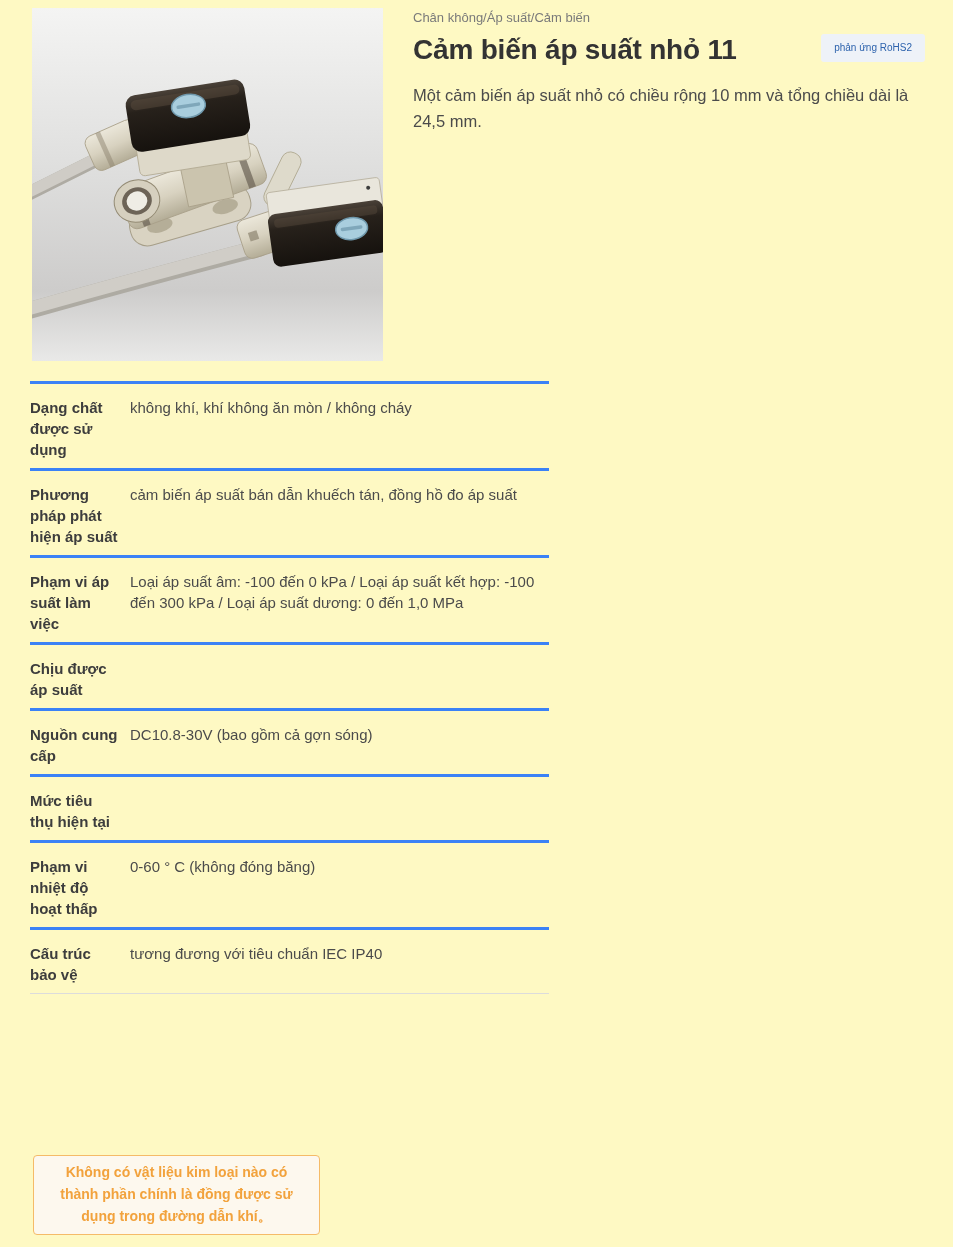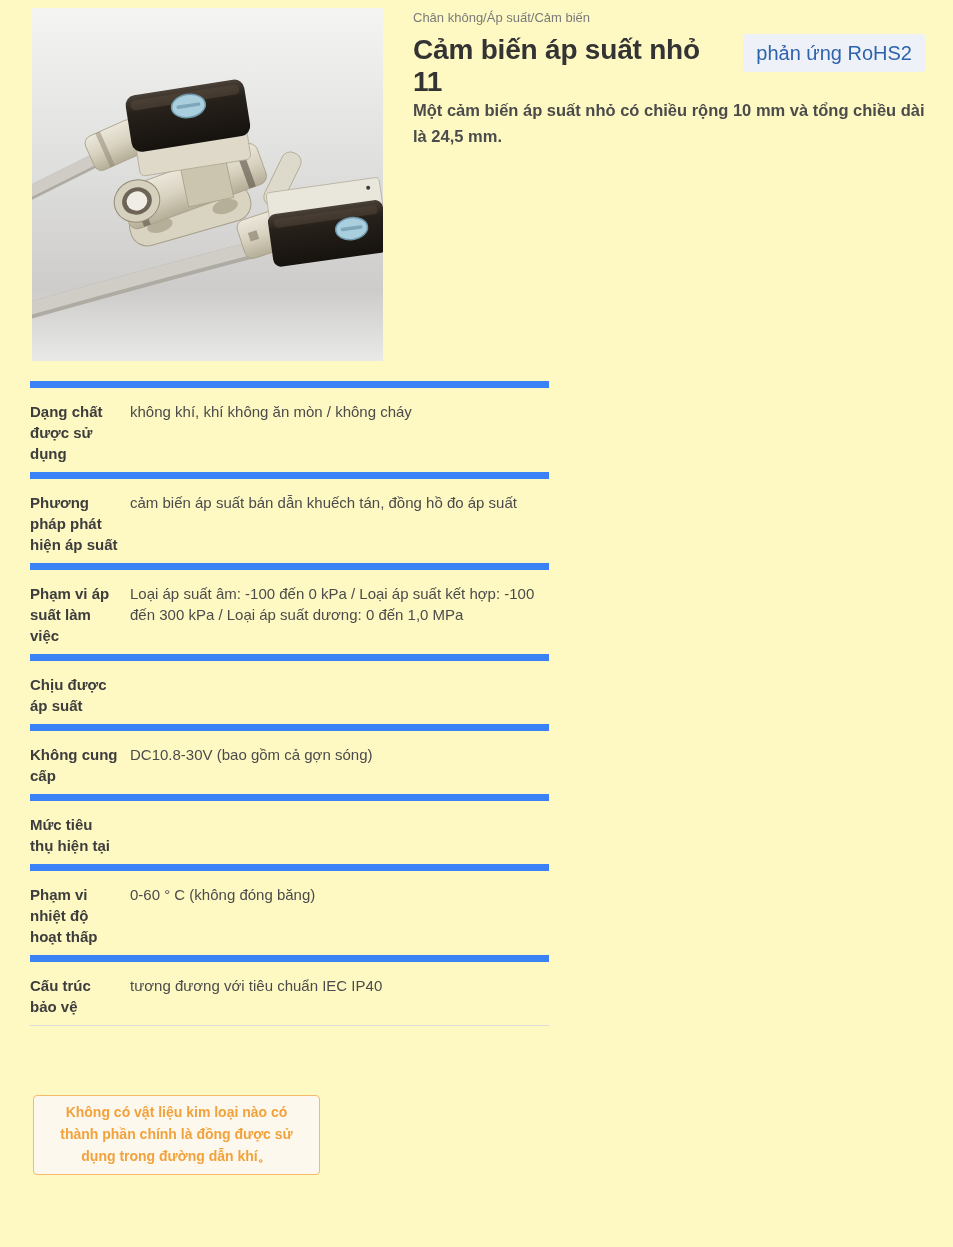--- a/index.html
+++ b/index.html
@@ -7,35 +7,35 @@
   body { font-family:"Liberation Sans","DejaVu Sans",sans-serif; color:#4b4b4b; }
   .page { position:relative; width:953px; height:1247px; background:#fef9c3; overflow:hidden; }
 
   
   .product-image { position:absolute; left:32px; top:8px; width:351px; height:353px; }
 
   
   .head { position:absolute; left:413px; top:10px; width:512px; }
   .breadcrumb { font-size:13px; color:#7a7a7a; margin-bottom:9px; }
   .title-row { display:flex; justify-content:space-between; align-items:flex-start; }
-  .page-title { font-size:28px; font-weight:bold; color:#333333; line-height:1.15; letter-spacing:-0.2px; }
-  .rohs-badge { flex:none; margin-left:20px; background:#eef2f8; color:#2e63ad; font-size:20px;
+  .page-title { font-size:28px; font-weight:bold; color:#333333; line-height:1.15; letter-spacing:-0.2px;text-align:right; }
+  .rohs-badge { flex:none; margin-left:20px; background:#eef2f8; color:#2e63ad; font-size:10px;
                 line-height:1; padding:9px 13px; border-radius:3px; white-space:nowrap; cursor:pointer; }
-  .desc { font-size:16.5px; color:#4b4b4b; line-height:1.55; width:512px;font-weight:bold; }
+  .desc { margin-top:17px; font-size:16.5px; color:#4b4b4b; line-height:1.55; width:512px; }
 
   
   .spec { position:absolute; left:30px; top:381px; width:519px; }
-  .spec-row { display:flex; border-top:7px solid #3b82f6; padding:13px 0 8px 0; }
+  .spec-row { display:flex; border-top:3px solid #3b82f6; padding:13px 0 8px 0; }
   .spec-row:last-child { border-bottom:1px solid #dcdcdc; }
   .spec-label { flex:none; width:100px; padding-right:12px; font-size:15px; font-weight:bold;
                 color:#3d3d3d; line-height:21px; }
   .spec-value { flex:1; font-size:15px; color:#4b4b4b; line-height:21px; }
 
   
-  .notes { position:absolute; left:33px; top:1095px; display:flex; }
+  .notes { position:absolute; left:33px; top:1155px; display:flex; }
   .note { border:1px solid #f5bb68; background:#fdf8ee; border-radius:4px; color:#f2a23c;
           font-size:14px; font-weight:bold; line-height:1.55; height:80px;
           display:flex; align-items:center; justify-content:center; text-align:center;
           padding:8px 14px; }
   .note-1 { width:287px; }
   .note-2 { width:292px; }
 </style>
 </head>
 <body>
 
@@ -145,21 +145,21 @@
         <div class="spec-value">cảm biến áp suất bán dẫn khuếch tán, đồng hồ đo áp suất</div>
       </div>
       <div class="spec-row">
         <div class="spec-label">Phạm vi áp suất làm việc</div>
         <div class="spec-value">Loại áp suất âm: -100 đến 0 kPa / Loại áp suất kết hợp: -100 đến 300 kPa / Loại áp suất dương: 0 đến 1,0 MPa</div>
       </div>
       <div class="spec-row">
         <div class="spec-label">Chịu được áp suất</div>
       </div>
       <div class="spec-row">
-        <div class="spec-label">Không cung cấp</div>
+        <div class="spec-label">Nguồn cung cấp</div>
         <div class="spec-value">DC10.8-30V (bao gồm cả gợn sóng)</div>
       </div>
       <div class="spec-row">
         <div class="spec-label">Mức tiêu thụ hiện tại</div>
       </div>
       <div class="spec-row">
         <div class="spec-label">Phạm vi nhiệt độ hoạt thấp</div>
         <div class="spec-value">0-60 ° C (không đóng băng)</div>
       </div>
       <div class="spec-row">

